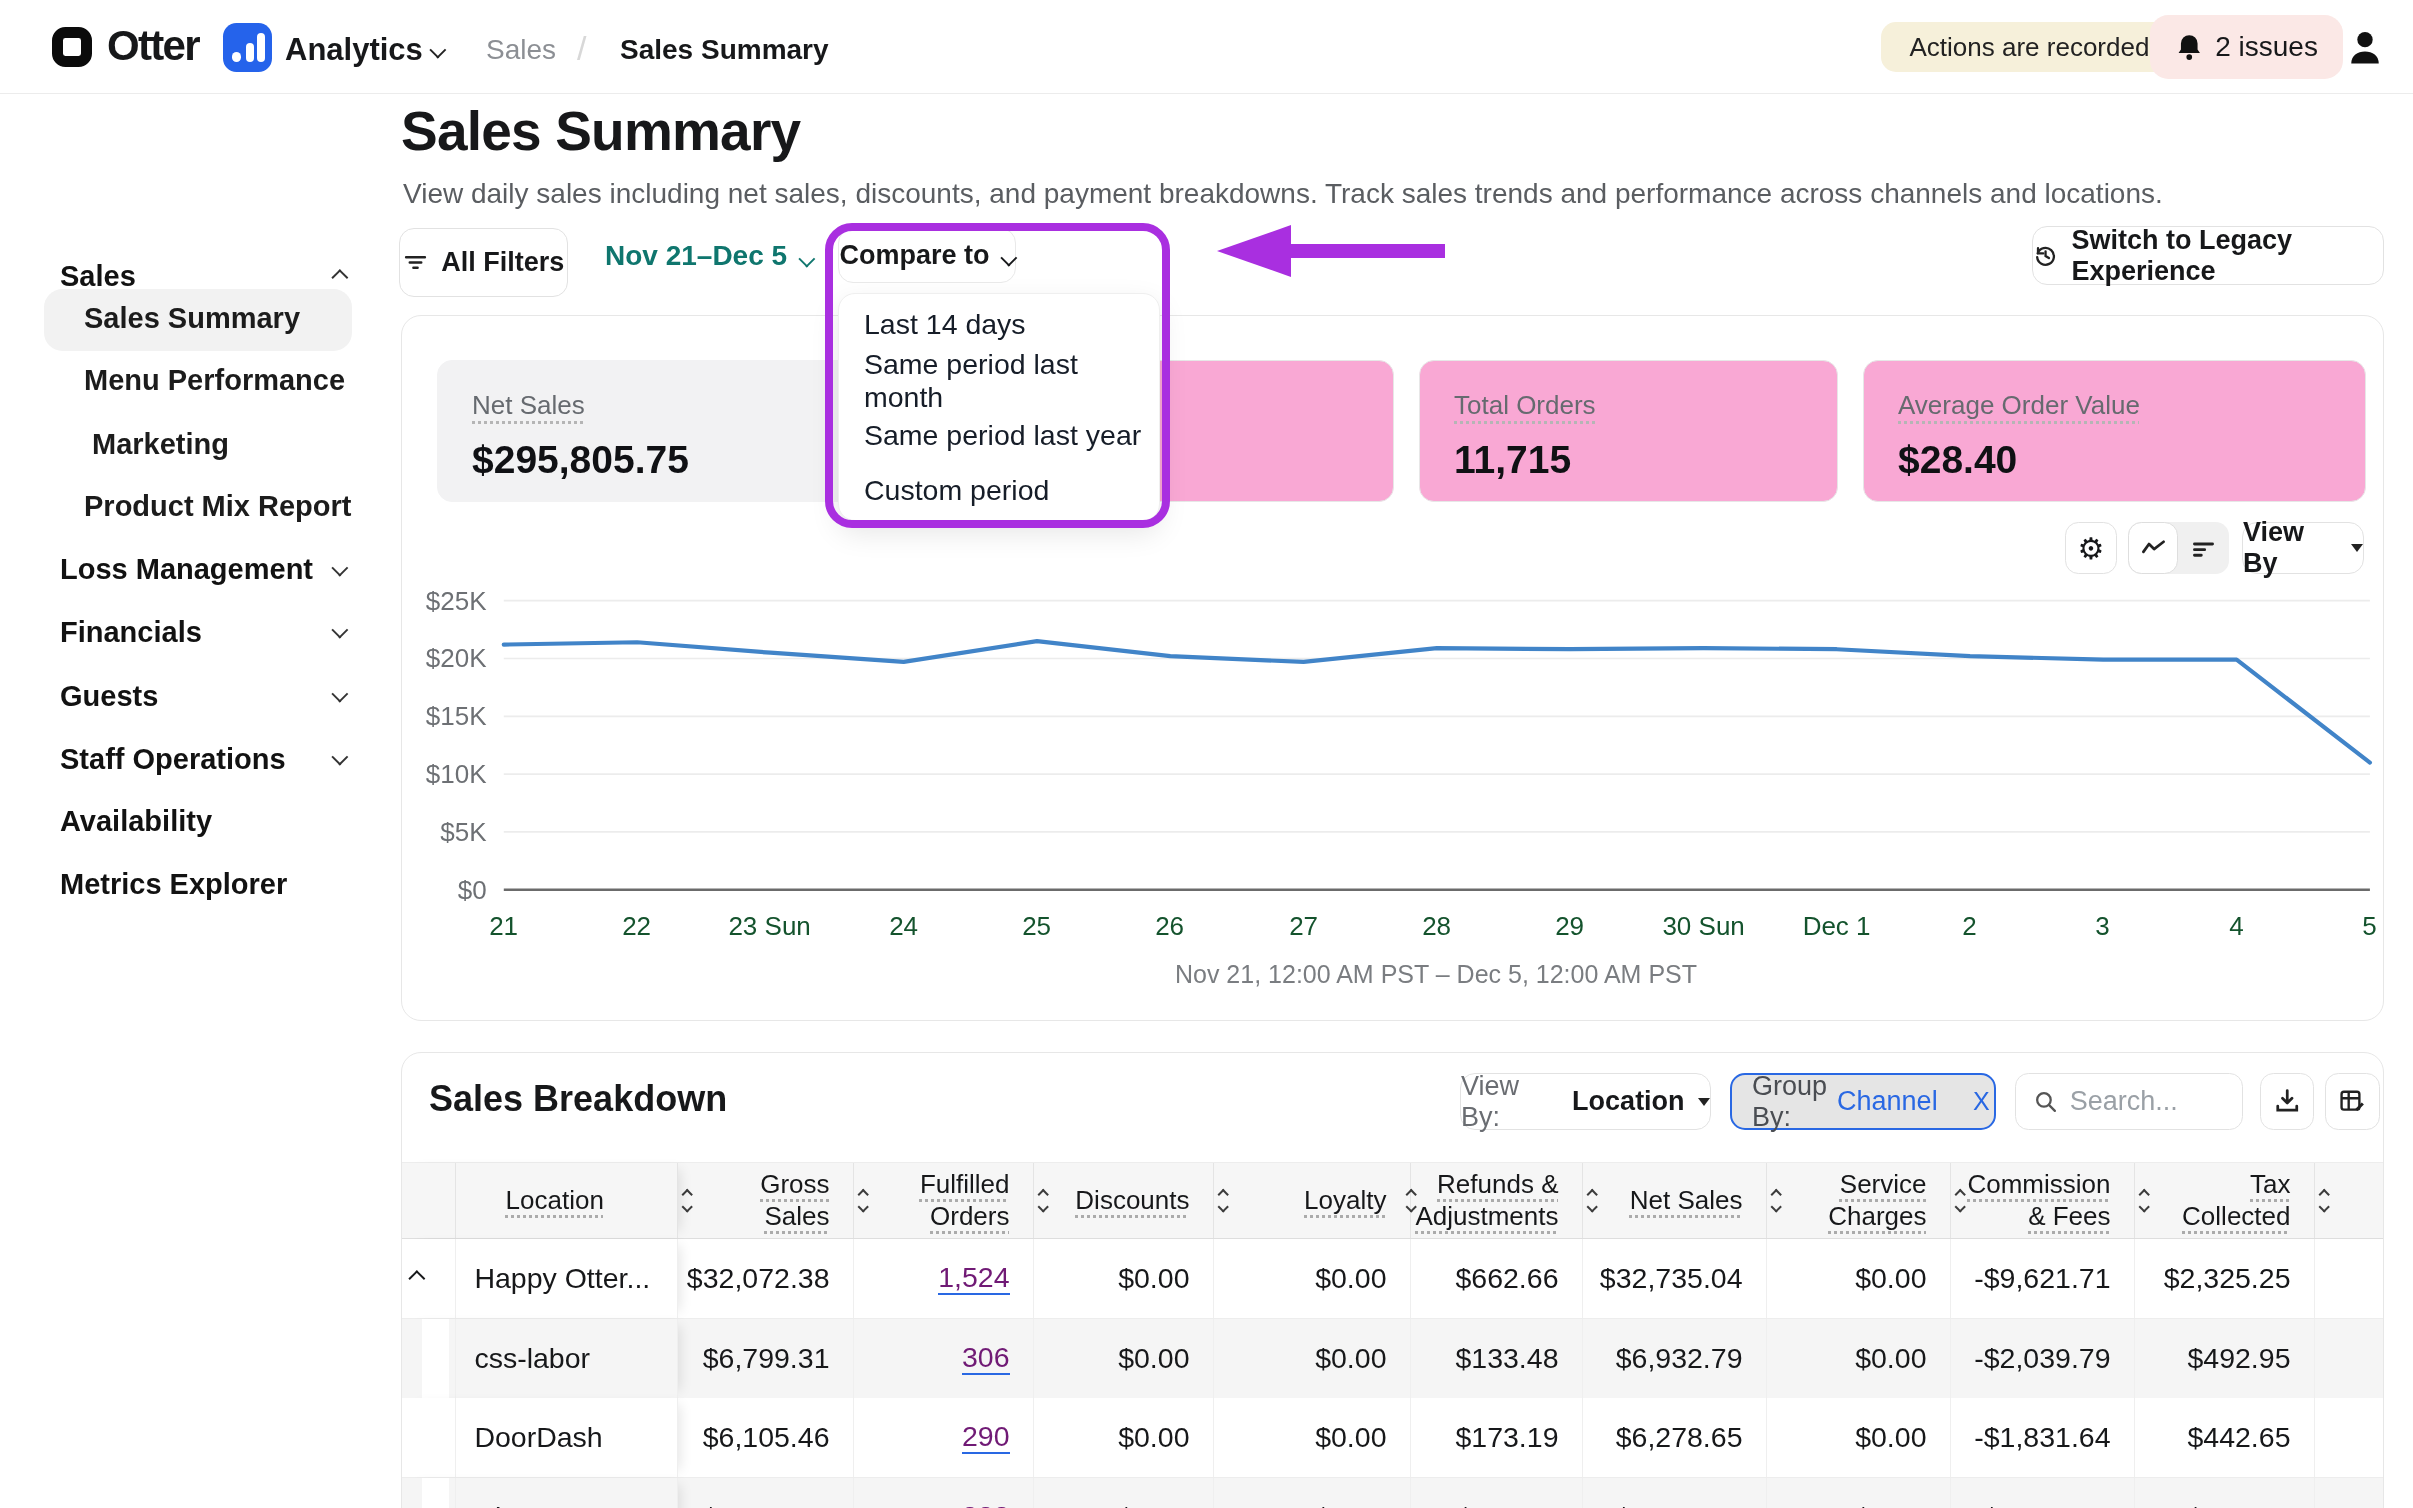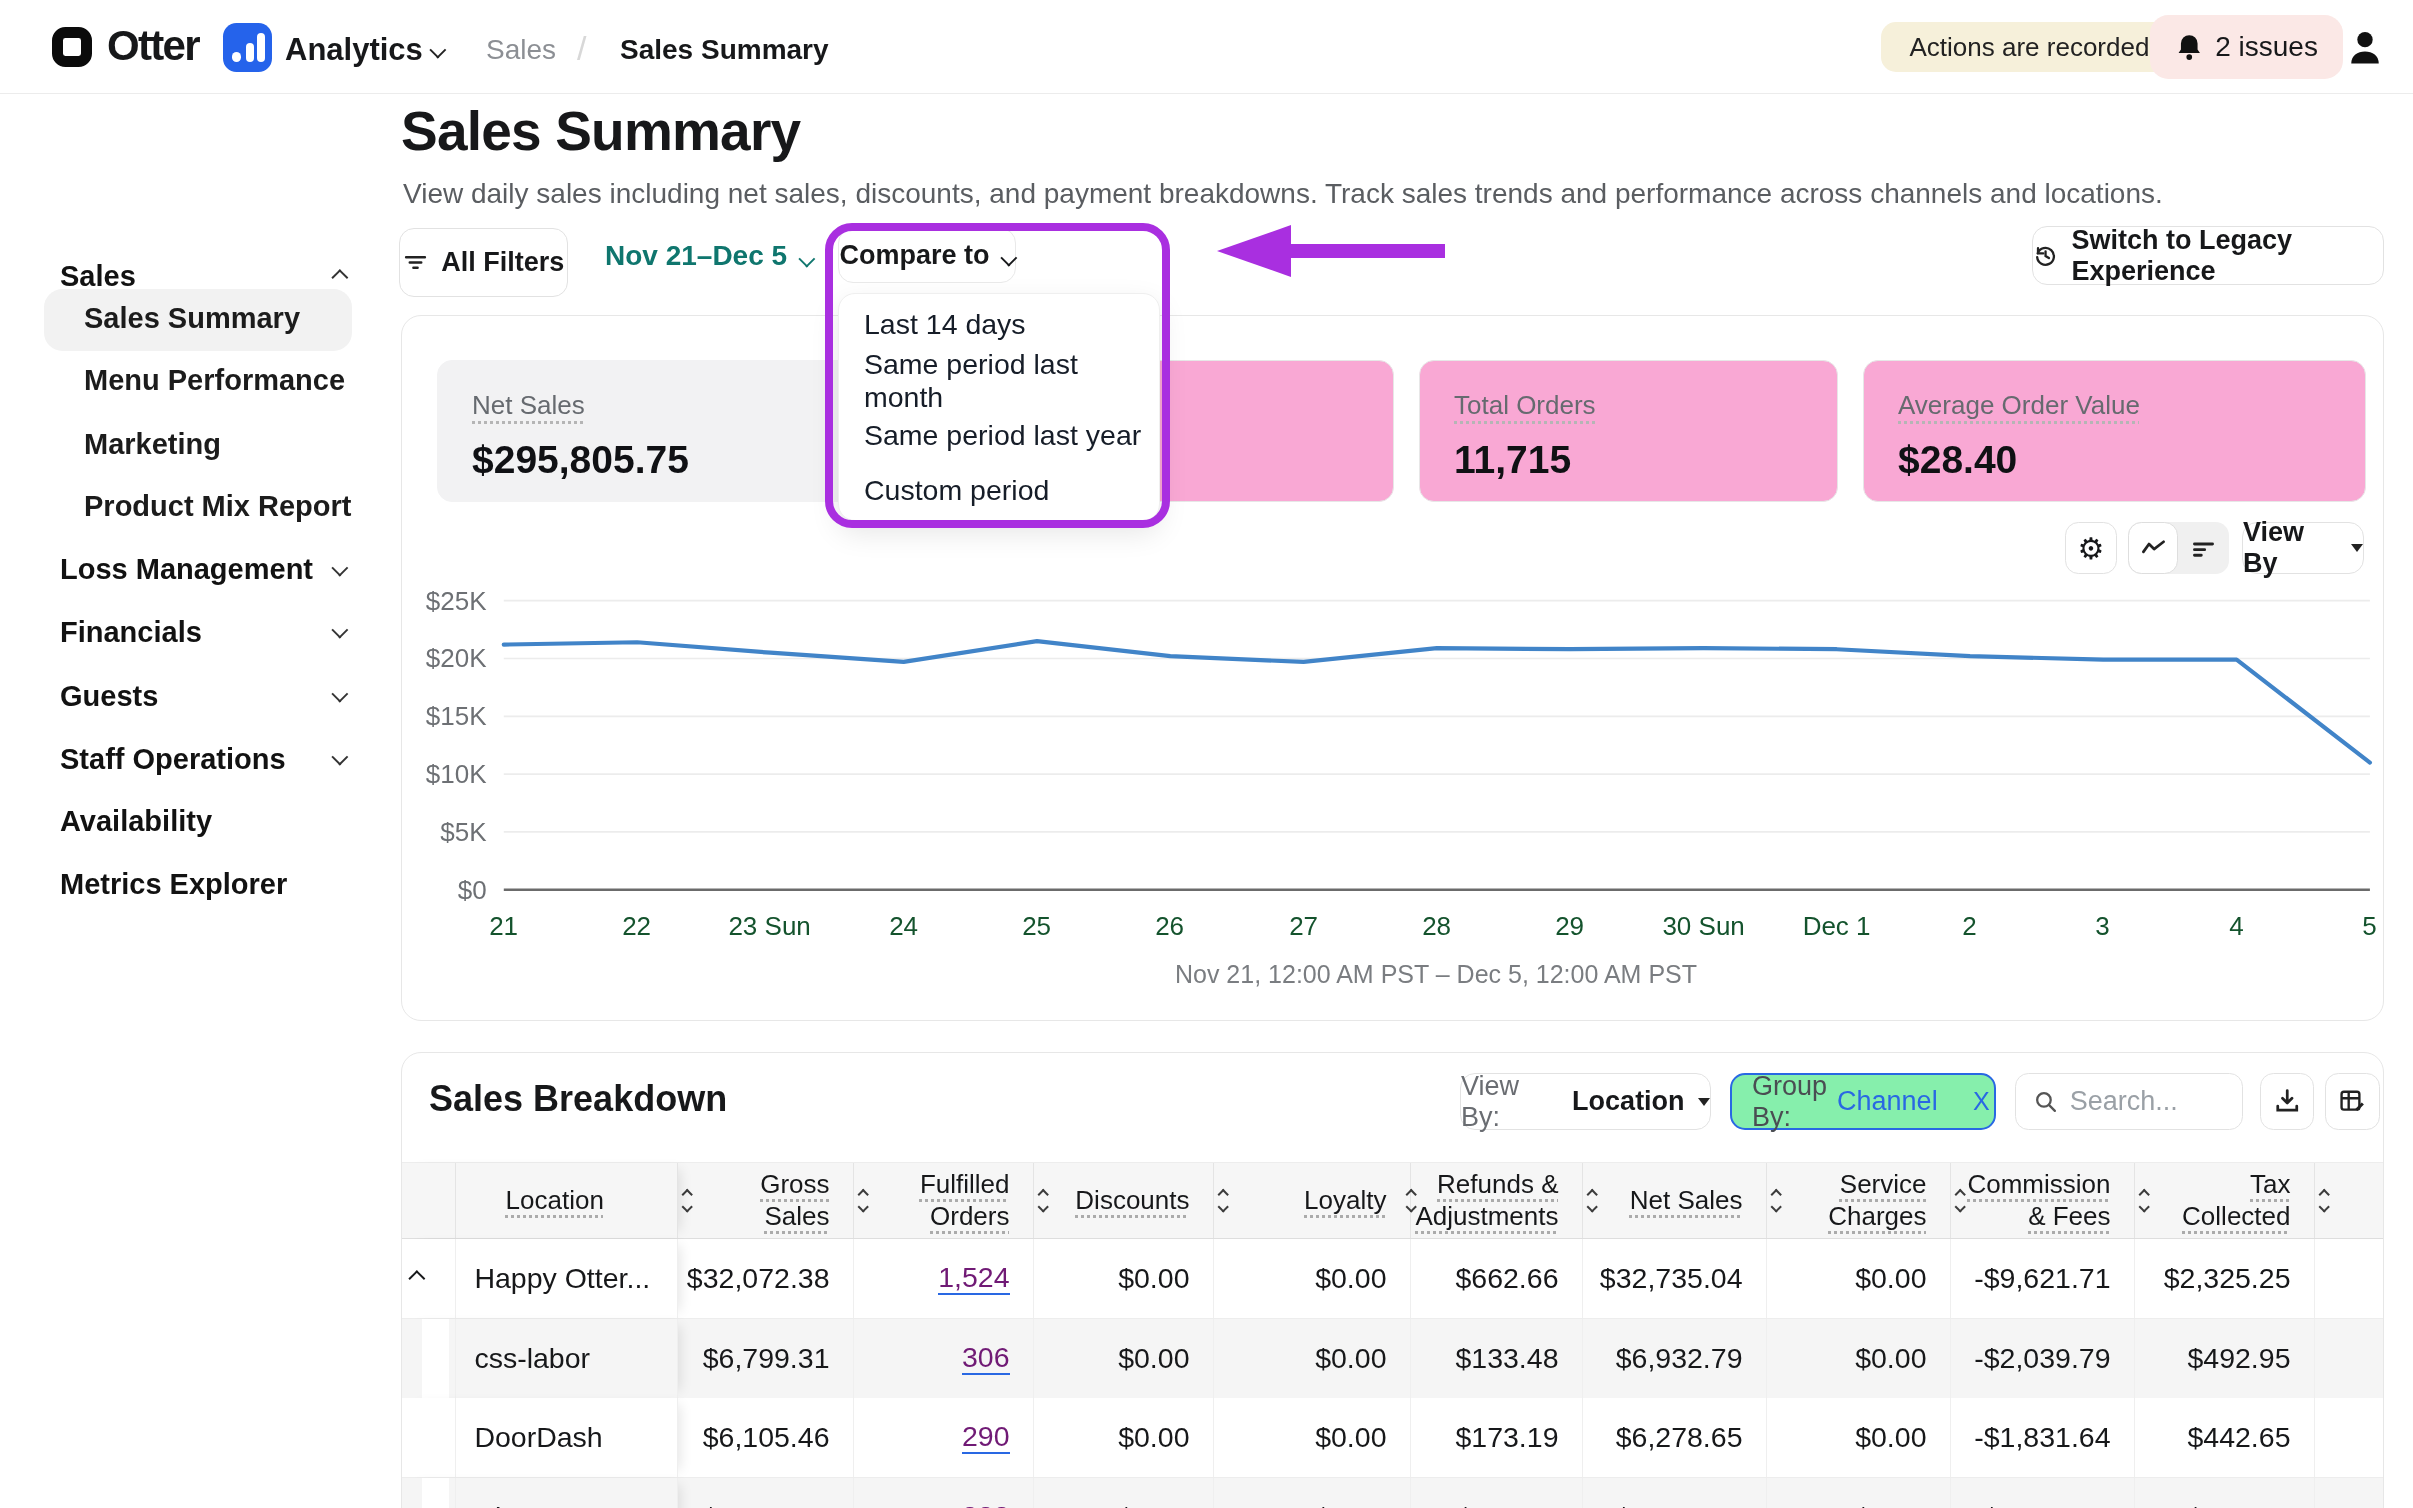--- a/index.html
+++ b/index.html
@@ -78,21 +78,21 @@
   #chart-box { position:absolute; left:17.6px; top:272px; width:1965px; height:394px; }
   .ylab { position:absolute; width:67px; text-align:right; font-size:26px; color:#6d7074; }
   .xlab { position:absolute; transform:translateX(-50%); font-size:26px; color:#14532d; }
   #chart-caption { position:absolute; left:503px; top:960px; width:1866px; text-align:center; font-size:25px; color:#7a7d81; }
   
   #panel2 { position:absolute; left:401px; top:1052px; width:1983px; height:536px; background:#fff;
     border:1.7px solid #e7e7e7; border-radius:20px; overflow:hidden; }
   #bd-title { position:absolute; left:27px; top:25px; font-size:36px; font-weight:700; }
   #viewby2 { position:absolute; left:1058px; top:20px; width:251px; height:57px; font-weight:400; }
   #viewby2 b { font-weight:700; }
-  #groupchip { position:absolute; left:1328px; top:20px; width:266px; height:57px; background:#86efac;
+  #groupchip { position:absolute; left:1328px; top:20px; width:266px; height:57px; background:#e5e5e5;
     border:2.5px solid #2968E3; border-radius:15px; display:flex; align-items:center; font-size:27px; }
   #searchbox { position:absolute; left:1613px; top:20px; width:228px; height:57px; border:1.7px solid #e2e2e2;
     border-radius:13.4px; display:flex; align-items:center; gap:11.7px; padding:0 17px; }
   #searchbox input { border:none; outline:none; width:151px; font-size:27px; color:#333;
     font-family:"Liberation Sans",sans-serif; background:transparent; }
   #searchbox input::placeholder { color:#9aa0a6; }
   #dl-btn { position:absolute; left:1858px; top:20px; width:54px; height:57px; }
   #edit-btn { position:absolute; left:1923px; top:20px; width:55px; height:57px; }
   .trow { position:absolute; left:0; width:1983px; display:flex; }
   .cell { height:100%; display:flex; align-items:center; justify-content:flex-end; padding-right:23.5px;
@@ -145,21 +145,21 @@
     <path d="M4.5 21c0-4.2 3.4-6.5 7.5-6.5s7.5 2.3 7.5 6.5z" fill="#111"></path>
   </svg>
 </div>
 
 <div id="sidebar">
   <span class="active-pill"></span>
   <span class="nav-top" style="top:166px;">Sales</span>
   <span class="nav-chev" style="top:178px;"><span class="chv up"></span></span>
   <span class="nav-child" style="top:208px;font-weight:600;">Sales Summary</span>
   <span class="nav-child" style="top:270px;font-weight:600;">Menu Performance</span>
-  <span class="nav-child" style="top:334px;font-weight:600;">Marketing</span>
+  <span class="nav-child" style="top:334px;font-weight:600;margin-left:8px;">Marketing</span>
   <span class="nav-child" style="top:396px;font-weight:600;">Product Mix Report</span>
   <span class="nav-top" style="top:459px;">Loss Management</span>
   <span class="nav-chev" style="top:468px;"><span class="chv down"></span></span>
   <span class="nav-top" style="top:522px;">Financials</span>
   <span class="nav-chev" style="top:530px;"><span class="chv down"></span></span>
   <span class="nav-top" style="top:586px;">Guests</span>
   <span class="nav-chev" style="top:594px;"><span class="chv down"></span></span>
   <span class="nav-top" style="top:649px;">Staff Operations</span>
   <span class="nav-chev" style="top:657px;"><span class="chv down"></span></span>
   <span class="nav-top" style="top:711px;">Availability</span>

